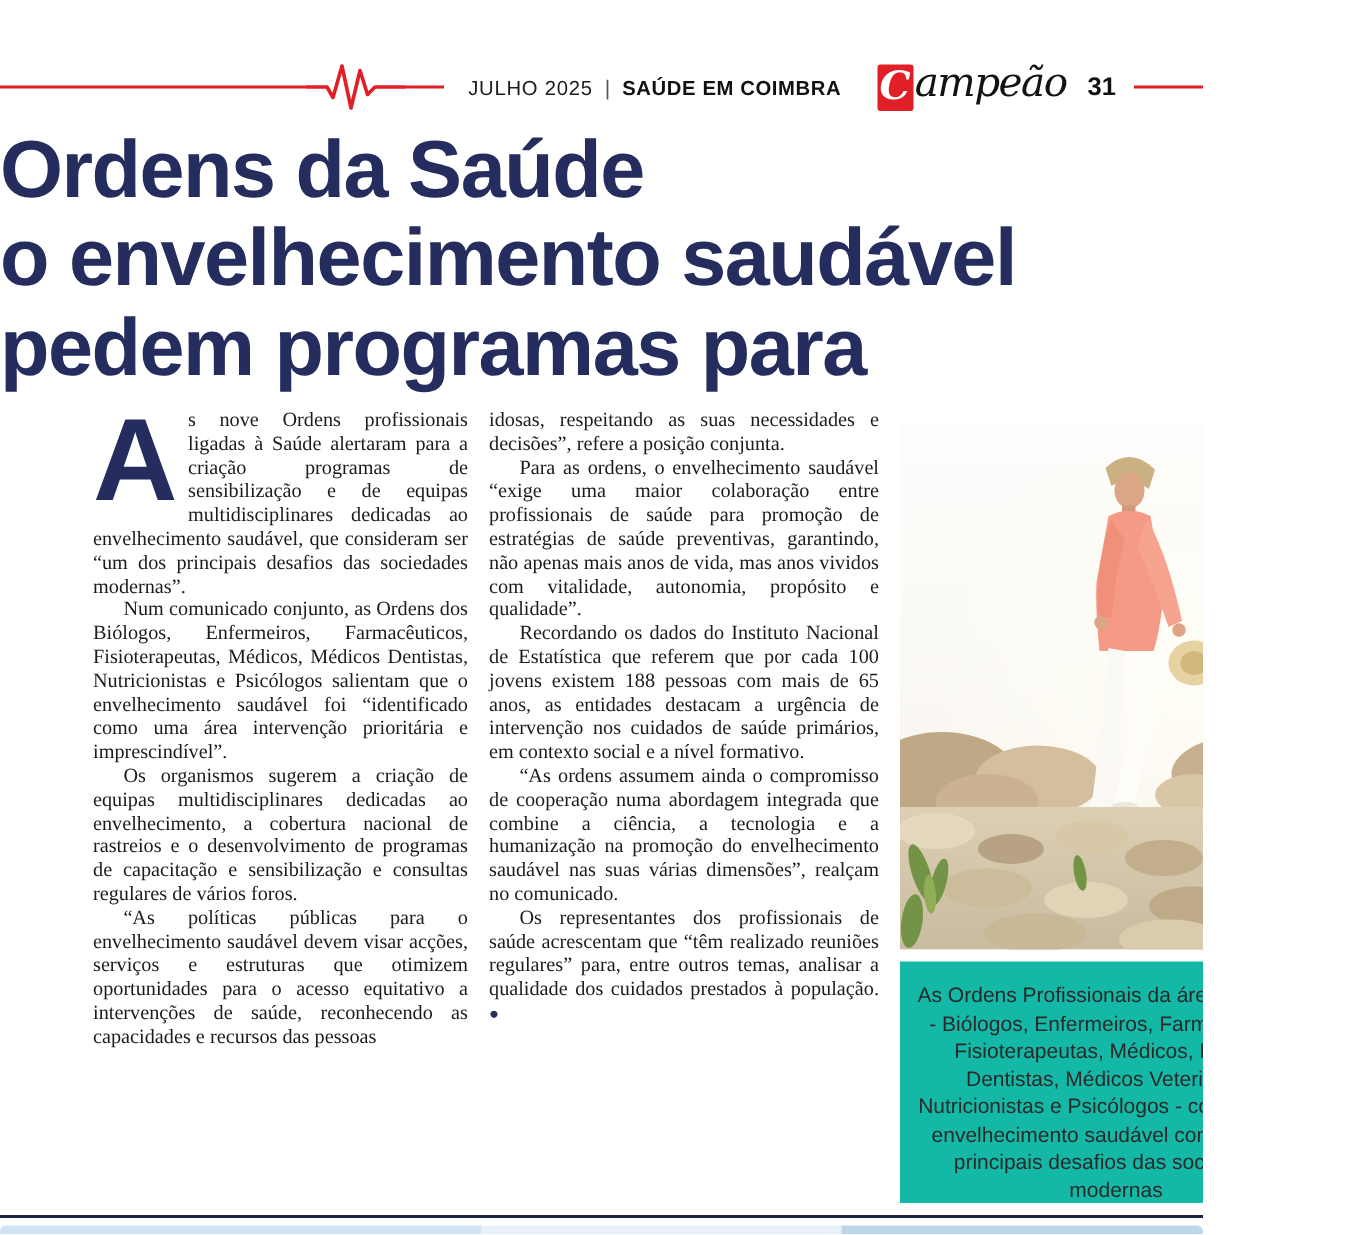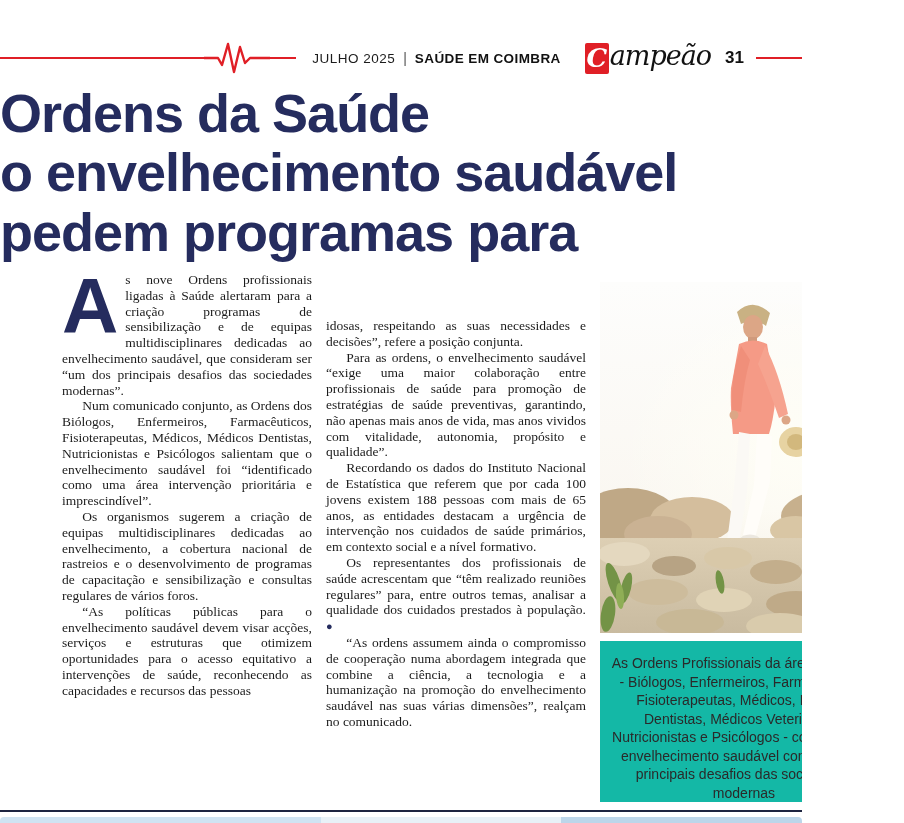--- a/index.html
+++ b/index.html
@@ -49,21 +49,21 @@
   }
   .headline .hl { display:block; }
   
   .content {
     position:absolute; top:272px; left:62px; width:826px; height:530px;
     display:flex; gap:14px; overflow:hidden;
   }
   .col { font-size:13.5px; line-height:15.8px; color:#1b1b1b; text-align:justify;
          hyphens:auto; -webkit-hyphens:auto; }
   .col1 { width:250px; flex:0 0 250px; }
-  .col2 { width:260px; flex:0 0 260px;margin-top:46px; }
+  .col2 { width:260px; flex:0 0 260px; }
   .col p + p { text-indent:1.5em; }
   .dropcap {
     float:left; font-family:"Liberation Sans","DejaVu Sans",sans-serif;
     font-weight:700; font-size:78px; line-height:0.78; color:#252c5e;
     padding:4px 7px 0 0;
   }
   .endmark { color:#252c5e; font-size:11px; }
   
   .media { flex:1 1 auto; padding-top:10px; }
   .photo { display:block; width:288px; height:351px; }
@@ -117,22 +117,22 @@
       <p><span class="dropcap">A</span><span>s nove Ordens profissionais ligadas à Saúde alertaram para a criação programas de sensibilização e de equipas multidisciplinares dedicadas ao envelhecimento saudável, que consideram ser “um dos principais desafios das sociedades modernas”.</span></p>
       <p>Num comunicado conjunto, as Ordens dos Biólogos, Enfermeiros, Farmacêuticos, Fisioterapeutas, Médicos, Médicos Dentistas, Nutricionistas e Psicólogos salientam que o envelhecimento saudável foi “identificado como uma área intervenção prioritária e imprescindível”.</p>
       <p>Os organismos sugerem a criação de equipas multidisciplinares dedicadas ao envelhecimento, a cobertura nacional de rastreios e o desenvolvimento de programas de capacitação e sensibilização e consultas regulares de vários foros.</p>
       <p>“As políticas públicas para o envelhecimento saudável devem visar acções, serviços e estruturas que otimizem oportunidades para o acesso equitativo a intervenções de saúde, reconhecendo as capacidades e recursos das pessoas</p>
     </div>
 
     <div class="col col2">
       <p>idosas, respeitando as suas necessidades e decisões”, refere a posição conjunta.</p>
       <p>Para as ordens, o envelhecimento saudável “exige uma maior colaboração entre profissionais de saúde para promoção de estratégias de saúde preventivas, garantindo, não apenas mais anos de vida, mas anos vividos com vitalidade, autonomia, propósito e qualidade”.</p>
       <p>Recordando os dados do Instituto Nacional de Estatística que referem que por cada 100 jovens existem 188 pessoas com mais de 65 anos, as entidades destacam a urgência de intervenção nos cuidados de saúde primários, em contexto social e a nível formativo.</p>
+      <p>“As ordens assumem ainda o compromisso de cooperação numa abordagem integrada que combine a ciência, a tecnologia e a humanização na promoção do envelhecimento saudável nas suas várias dimensões”, realçam no comunicado.</p>
       <p><span>Os representantes dos profissionais de saúde acrescentam que “têm realizado reuniões regulares” para, entre outros temas, analisar a qualidade dos cuidados prestados à população.</span> <span class="endmark">●</span></p>
-      <p>“As ordens assumem ainda o compromisso de cooperação numa abordagem integrada que combine a ciência, a tecnologia e a humanização na promoção do envelhecimento saudável nas suas várias dimensões”, realçam no comunicado.</p>
     </div>
 
     <aside class="media">
 
       <svg class="photo" viewBox="0 0 288 351" preserveAspectRatio="none">
         <defs>
           <linearGradient id="sky" x1="0" y1="0" x2="0" y2="1">
             <stop offset="0" stop-color="#fdfdfc"></stop>
             <stop offset="0.65" stop-color="#faf7f1"></stop>
             <stop offset="1" stop-color="#efe7d8"></stop>

